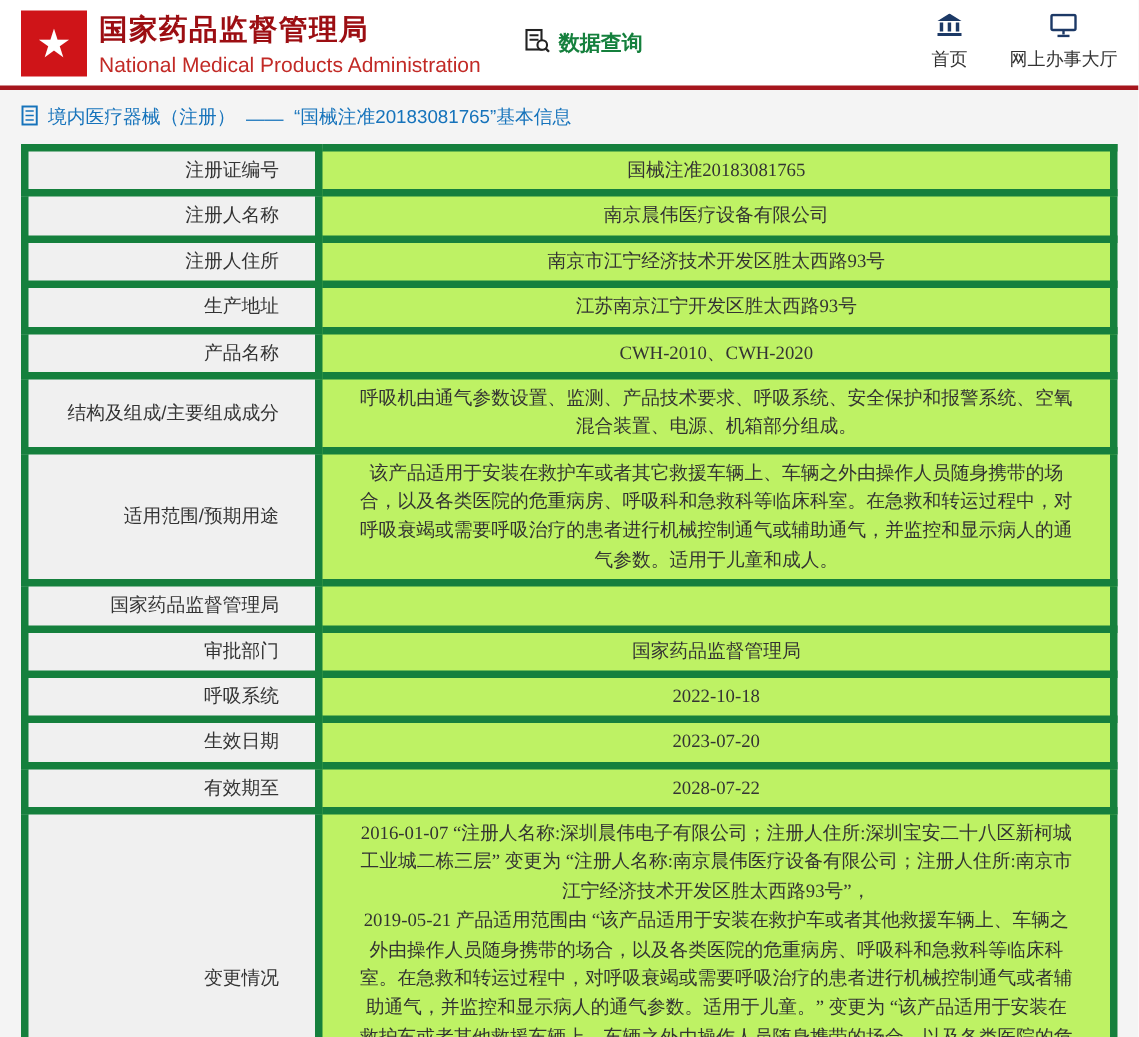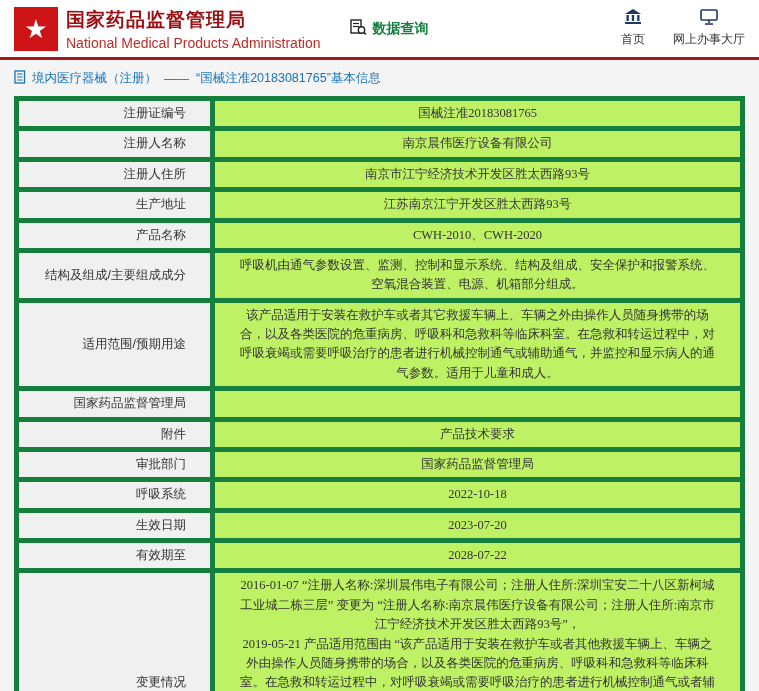--- a/index.html
+++ b/index.html
@@ -194,33 +194,29 @@
       <tr>
         <th>生产地址</th>
         <td>江苏南京江宁开发区胜太西路93号</td>
       </tr>
       <tr>
         <th>产品名称</th>
         <td>CWH-2010、CWH-2020</td>
       </tr>
       <tr>
         <th>结构及组成/主要组成成分</th>
-        <td>呼吸机由通气参数设置、监测、控制和显示系统、结构及组成、安全保护和报警系统、空氧混合装置、电源、机箱部分组成。</td>
+        <td>呼吸机由通气参数设置、监测、产品技术要求、呼吸系统、安全保护和报警系统、空氧混合装置、电源、机箱部分组成。</td>
       </tr>
       <tr>
         <th>适用范围/预期用途</th>
         <td>该产品适用于安装在救护车或者其它救援车辆上、车辆之外由操作人员随身携带的场合，以及各类医院的危重病房、呼吸科和急救科等临床科室。在急救和转运过程中，对呼吸衰竭或需要呼吸治疗的患者进行机械控制通气或辅助通气，并监控和显示病人的通气参数。适用于儿童和成人。</td>
       </tr>
       <tr>
         <th>国家药品监督管理局</th>
         <td></td>
-      </tr>
-      <tr>
-        <th>附件</th>
-        <td>产品技术要求</td>
       </tr>
       <tr>
         <th>审批部门</th>
         <td>国家药品监督管理局</td>
       </tr>
       <tr>
         <th>呼吸系统</th>
         <td>2022-10-18</td>
       </tr>
       <tr>

